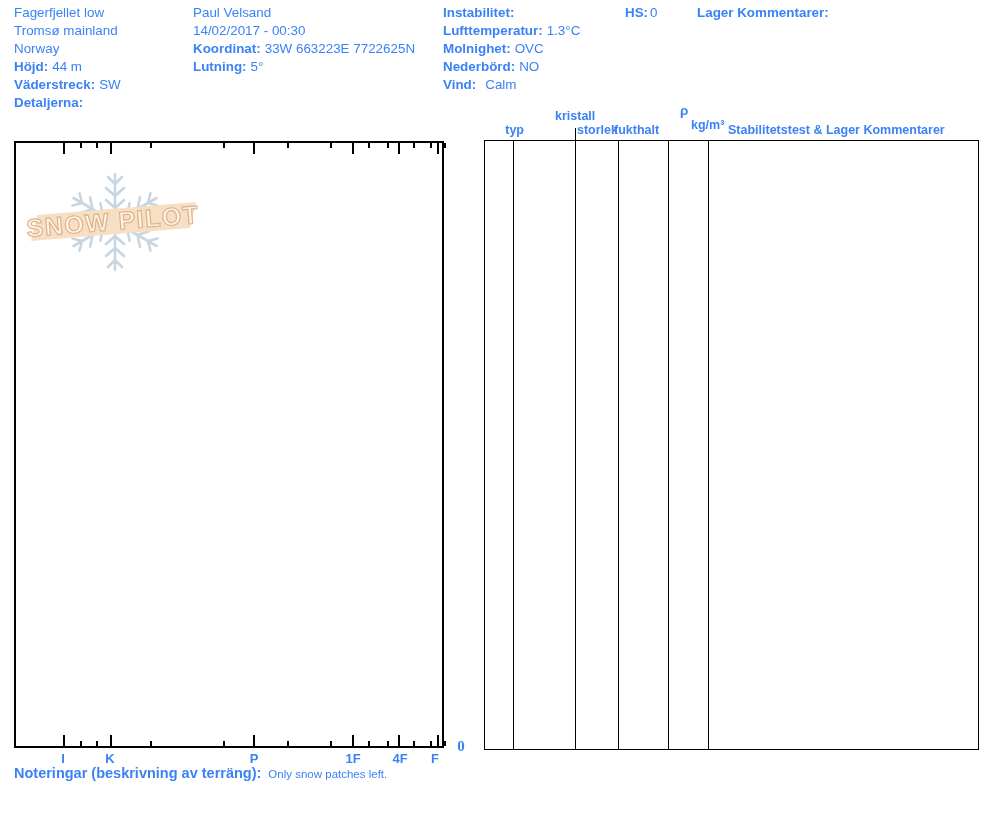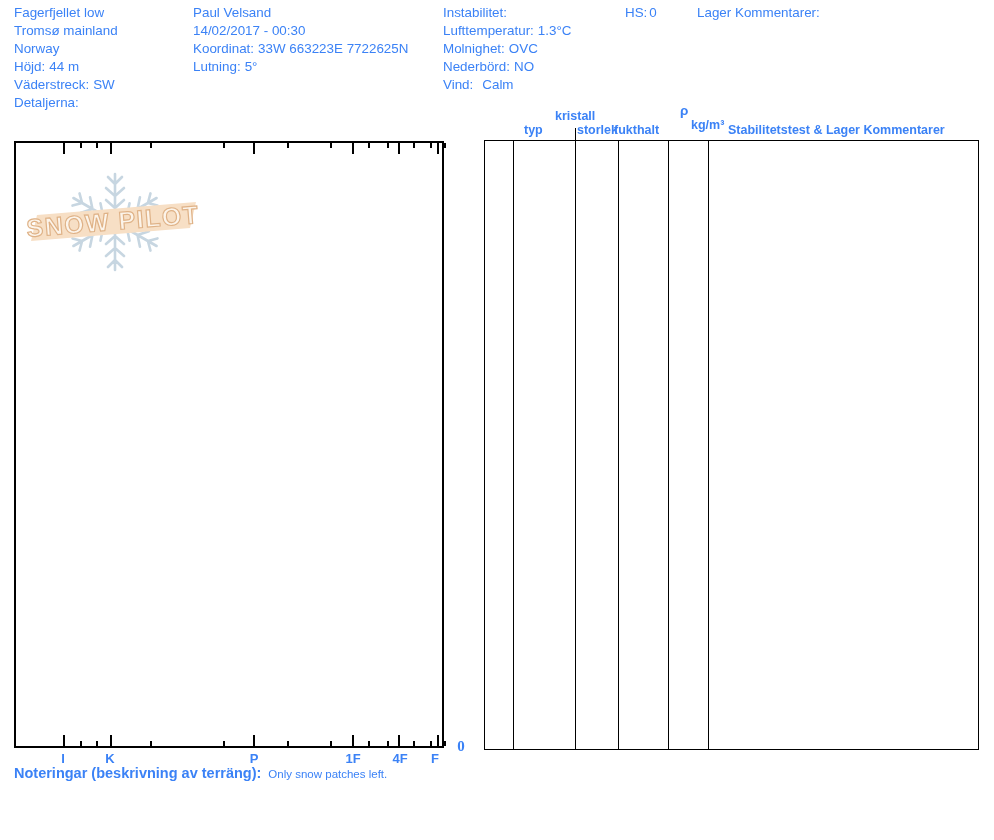--- a/index.html
+++ b/index.html
@@ -1,33 +1,33 @@
 <!DOCTYPE html>
 <html><head>
 <meta charset="utf-8">
 <style>
   html,body{margin:0;padding:0;background:#fff;}
   .page{position:relative;width:994px;height:840px;background:#ffffff;
         font-family:"Liberation Sans",sans-serif;color:#3b82f6;overflow:hidden;}
   .info-col{position:absolute;top:4px;font-size:13.4px;line-height:18px;white-space:nowrap;}
-  .line b{font-weight:normal;text-align:center;}
+  .line b{font-weight:bold;text-align:center;}
   .line .val{margin-left:4px;}
   .line .val-tight{margin-left:2px;}
   .line .val-wide{margin-left:9px;}
   .chart{position:absolute;left:14px;top:141px;width:426px;height:603px;border:2px solid #000;}
   .tick{position:absolute;width:2px;background:#000;}
   .hardness-label{position:absolute;top:751px;width:26px;text-align:center;
         font-weight:bold;font-size:13px;}
   .depth-zero{position:absolute;left:452px;top:738px;width:18px;text-align:center;
         font-family:"Liberation Serif",serif;font-weight:bold;font-size:15px;}
   .ptable{position:absolute;left:484px;top:140px;width:493px;height:608px;border:1.5px solid #000;background:#fff;}
   .tdiv{position:absolute;top:0;bottom:0;width:1.5px;background:#000;}
   .header-tick{position:absolute;left:574.5px;top:128px;width:1.5px;height:13px;background:#000;}
   .theader{position:absolute;font-weight:bold;font-size:12.5px;white-space:nowrap;}
-  .th-typ{left:524px;top:123px;width:40px;text-align:left;}
+  .th-typ{left:484px;top:123px;width:40px;text-align:right;}
   .th-kristall{left:555px;top:109px;}
   .th-storlek{left:577px;top:123px;}
   .th-fukthalt{left:614px;top:123px;}
   .th-rho{left:680px;top:103px;font-size:13.5px;}
   .th-dens{left:667px;top:118px;margin-left:24px;}
   .th-stab{left:728px;top:123px;}
   .notes{position:absolute;left:14px;top:765px;font-size:14.5px;font-weight:bold;white-space:nowrap;}
   .notes .val{font-weight:normal;font-size:11.5px;margin-left:7px;}
   .logo-svg{position:absolute;left:25px;top:162px;}
 </style>

